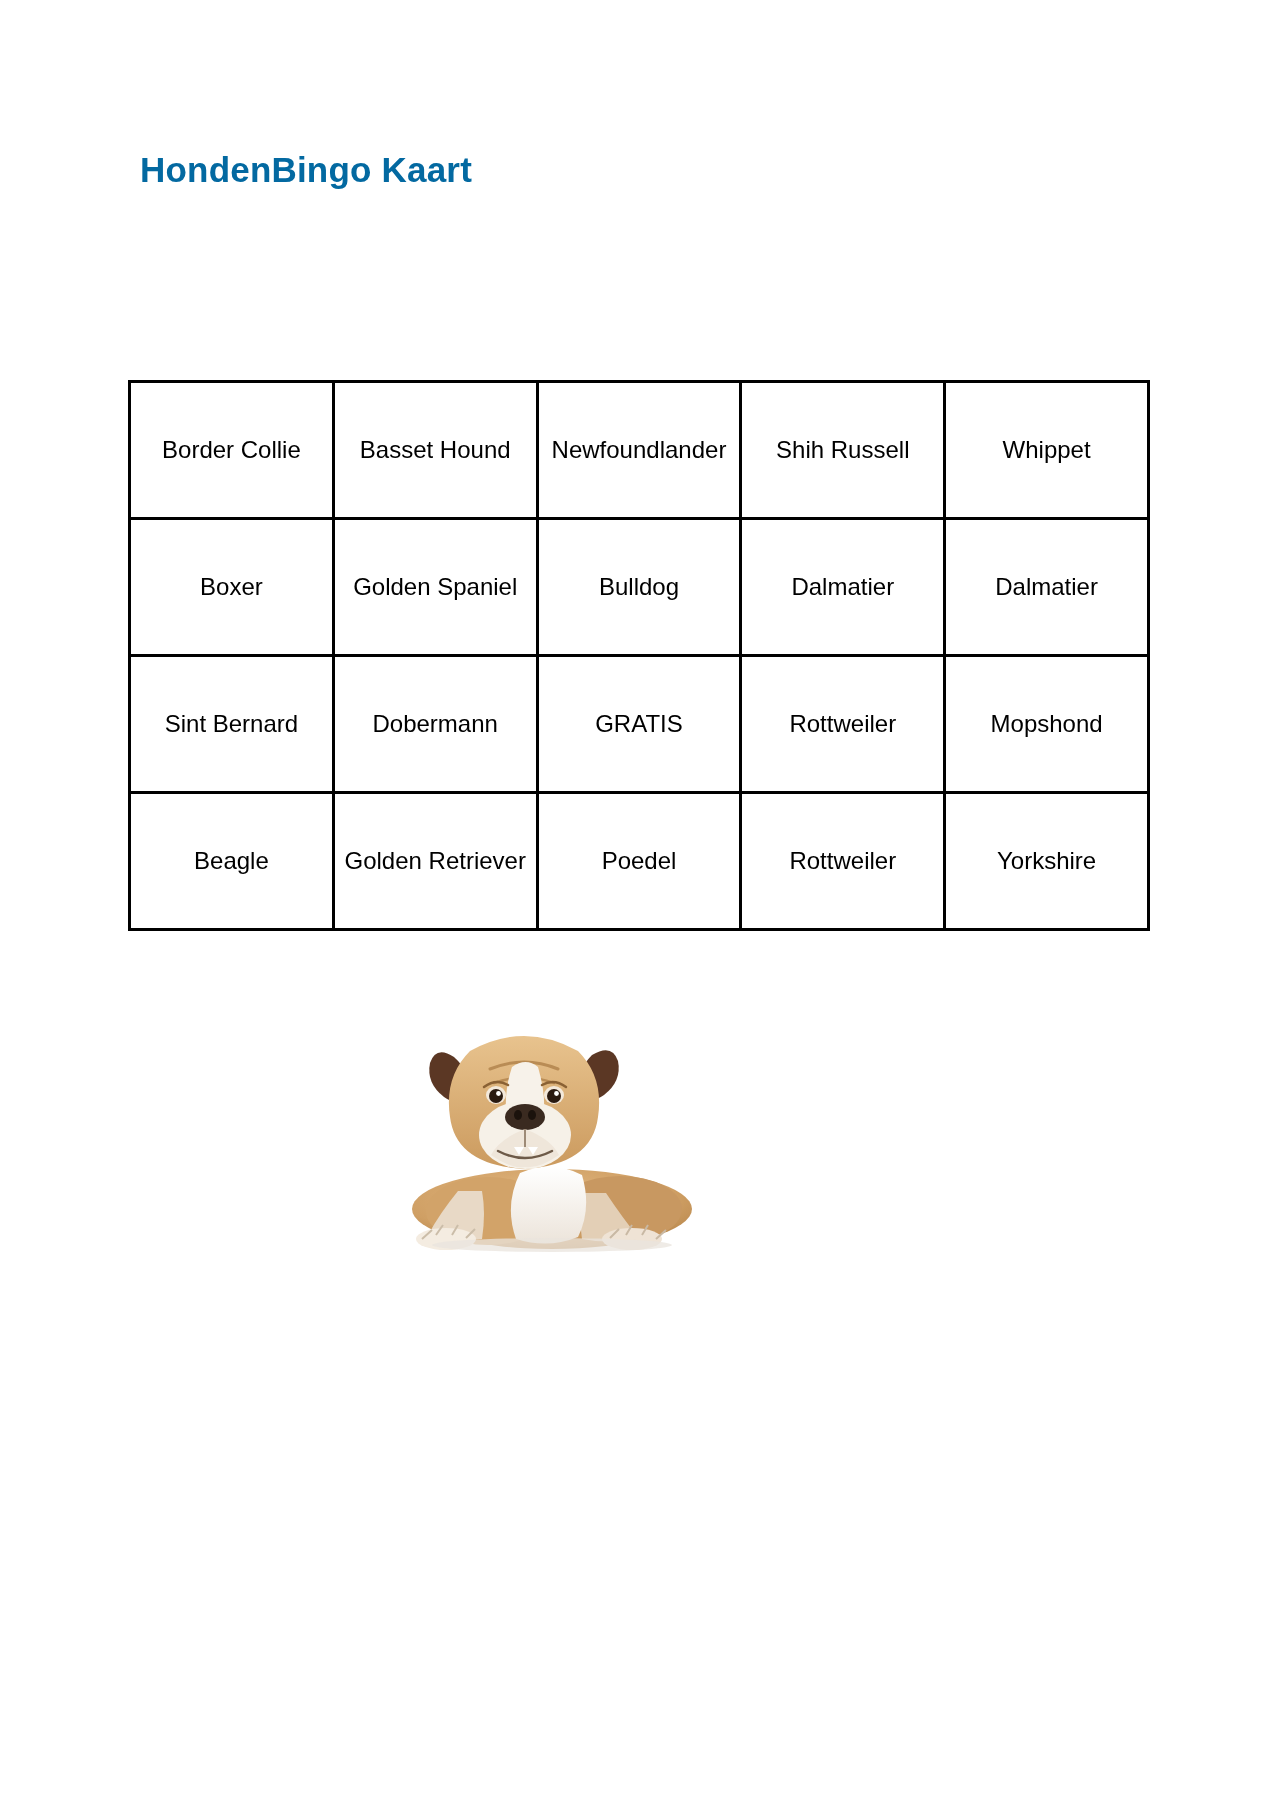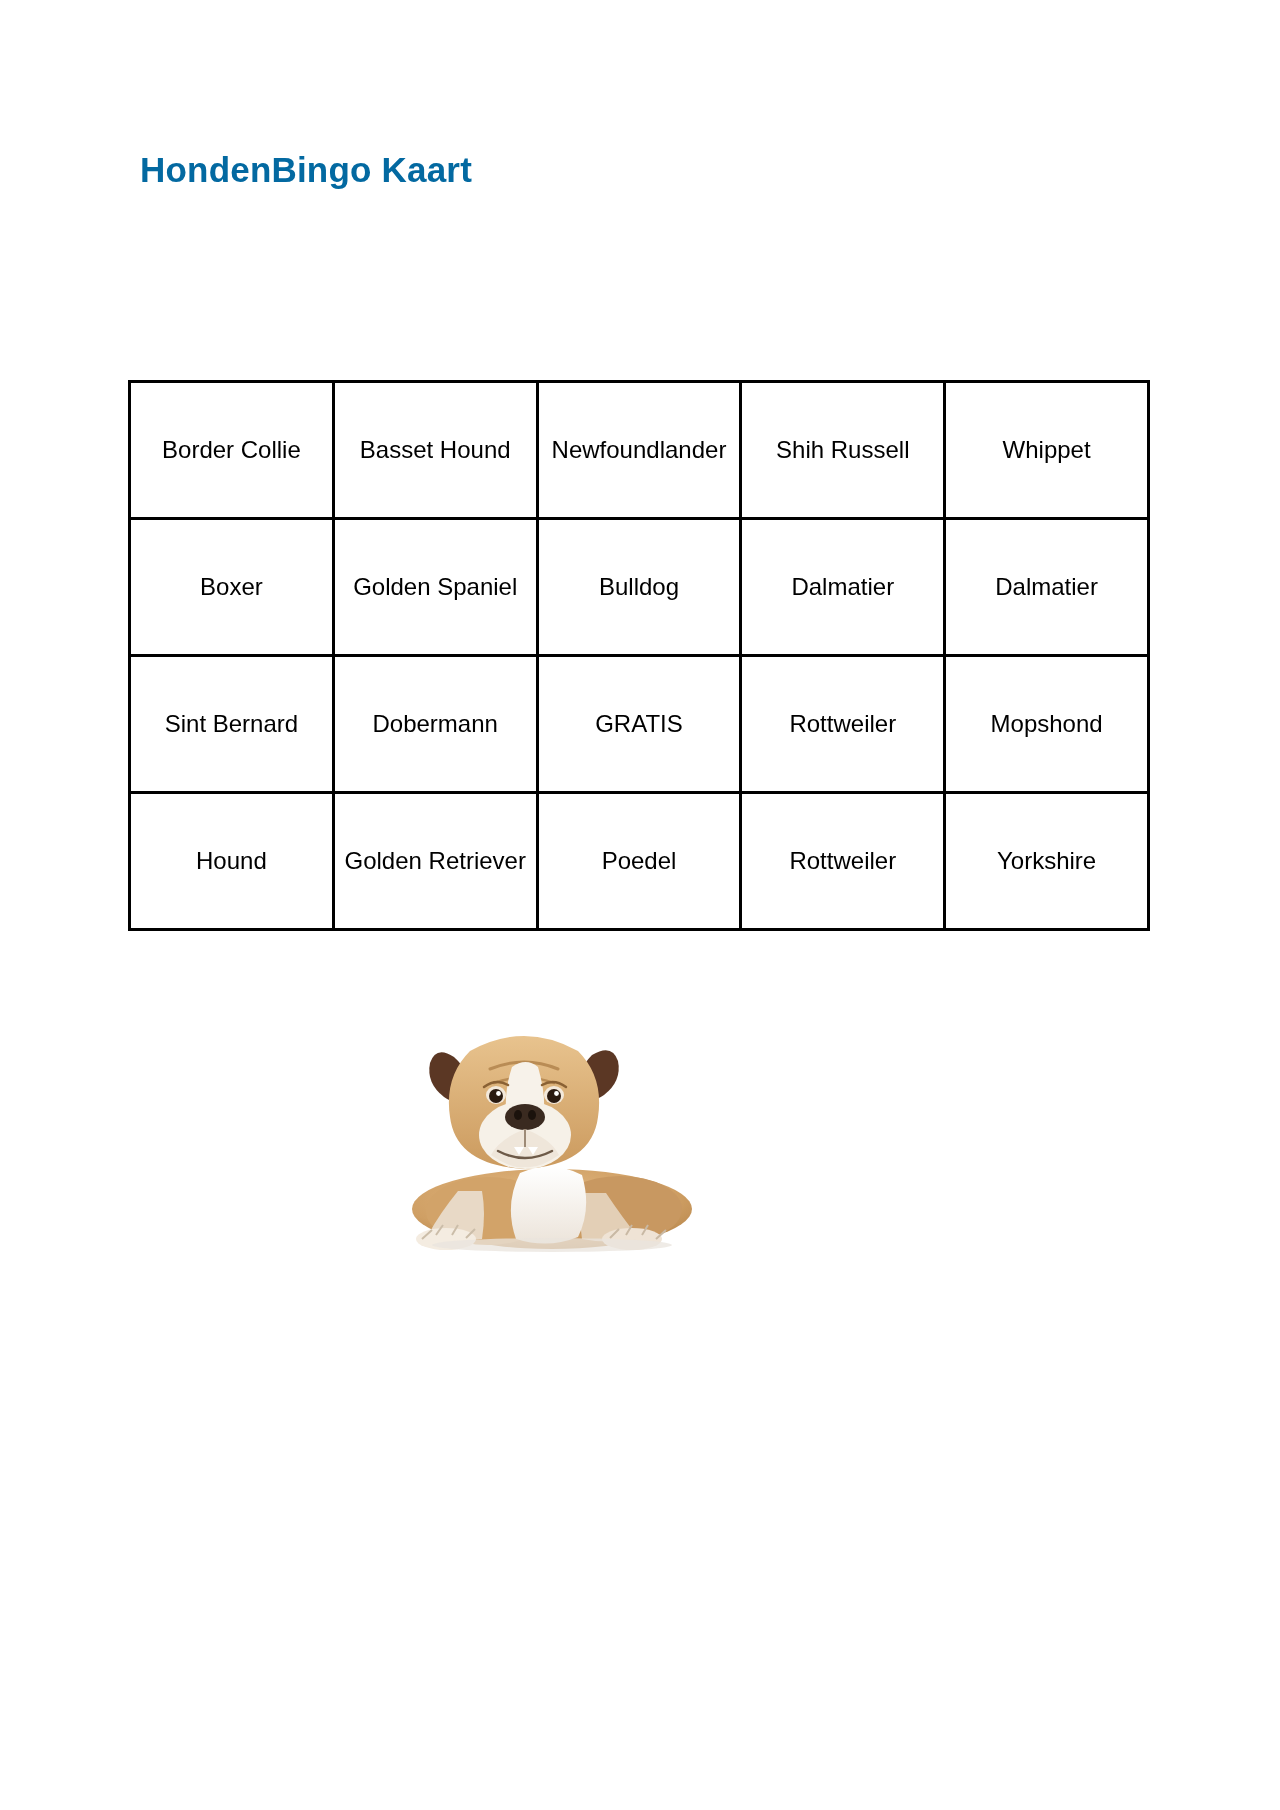--- a/index.html
+++ b/index.html
@@ -101,21 +101,21 @@
           <td>Dalmatier</td>
         </tr>
         <tr>
           <td>Sint Bernard</td>
           <td>Dobermann</td>
           <td>GRATIS</td>
           <td>Rottweiler</td>
           <td>Mopshond</td>
         </tr>
         <tr>
-          <td>Hound</td>
+          <td>Beagle</td>
           <td>Golden Retriever</td>
           <td>Poedel</td>
           <td>Rottweiler</td>
           <td>Yorkshire</td>
         </tr>
       </tbody>
     </table>
   </div>
 
   <div class="dog-photo">

